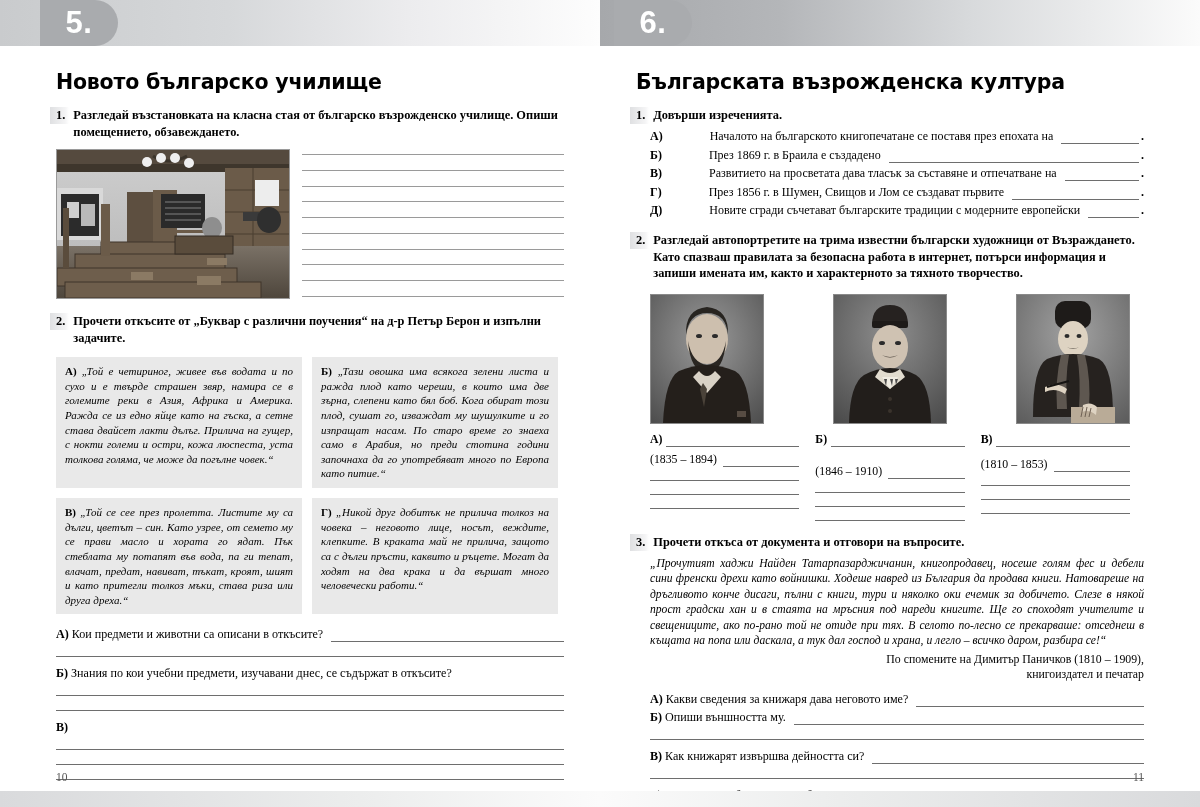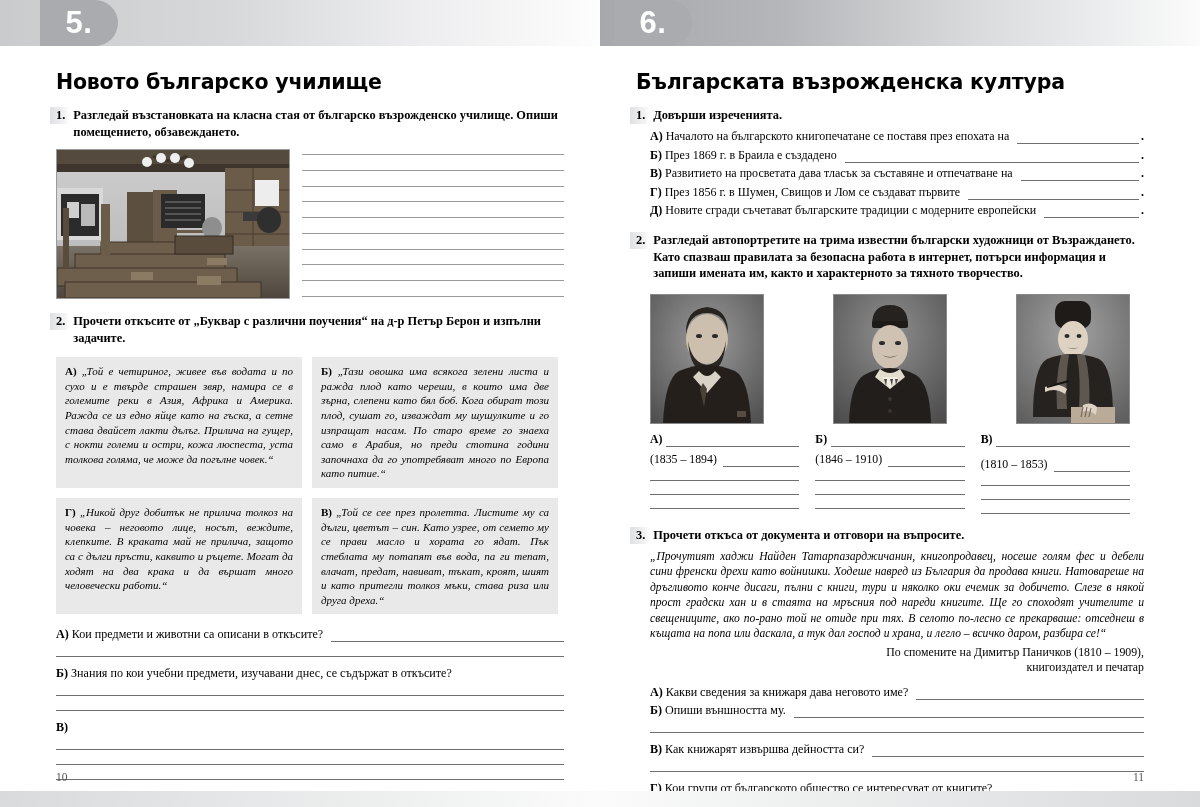--- a/index.html
+++ b/index.html
@@ -83,21 +83,21 @@
   .qline{display:flex;align-items:flex-end;font-size:12.1px;margin-top:9px;}
   .qline .qlabel{font-weight:bold;margin-right:3px;white-space:nowrap;}
   .qline .qtext{white-space:nowrap;}
   .qline .fill{flex:1;border-bottom:1px solid #6e6e6e;margin-left:8px;height:11px;}
 
   .blank-rule{border-bottom:1px solid #6e6e6e;margin-top:14px;}
 
   
   .sent{display:flex;align-items:flex-end;font-size:12px;margin-top:3.5px;padding-left:14px;}
   .sent .slabel{font-weight:bold;margin-right:3px;}
-  .sent .stext{white-space:nowrap;}
+  .sent .stext{white-space:nowrap;margin-left:44px;}
   .sent .sfill{flex:1;border-bottom:1px solid #6e6e6e;margin:0 2px 0 8px;height:11px;}
   .sent .sdot{font-weight:bold;}
 
   
   .portraits{display:flex;justify-content:space-between;margin-top:12px;padding:0 14px;}
   .portrait{width:112px;height:128px;border:1px solid #8a8a8a;overflow:hidden;position:relative;background:#8a8a8a;}
   .pcols{display:flex;justify-content:space-between;margin-top:8px;padding:0 14px;gap:16px;}
   .pcol{flex:1;font-size:11.8px;}
   .pcol .prow{display:flex;align-items:flex-end;}
   .pcol .plab{font-weight:bold;margin-right:4px;}
@@ -223,26 +223,26 @@
     <div class="excerpt-grid">
       <div class="excerpt">
         <b>А)</b>
         <span>„Той е четириног, живее във водата и по сухо и е твърде страшен звяр, намира се в големите реки в Азия, Африка и Америка. Ражда се из едно яйце като на гъска, а сетне става двайсет лакти дълъг. Прилича на гущер, с нокти големи и остри, кожа люспеста, уста толкова голяма, че може да погълне човек.“</span>
       </div>
       <div class="excerpt">
         <b>Б)</b>
         <span>„Тази овошка има всякога зелени листа и ражда плод като череши, в които има две зърна, слепени като бял боб. Кога обират този плод, сушат го, изваждат му шушулките и го изпращат насам. По старо време го знаеха само в Арабия, но преди стотина години започнаха да го употребяват много по Европа като питие.“</span>
       </div>
       <div class="excerpt">
+        <b>В)</b>
+        <span>„Той се сее през пролетта. Листите му са дълги, цветът – син. Като узрее, от семето му се прави масло и хората го ядат. Пък стеблата му потапят във вода, па ги тепат, влачат, предат, навиват, тъкат, кроят, шият и като притегли толкоз мъки, става риза или друга дреха.“</span>
+      </div>
+      <div class="excerpt">
         <b>Г)</b>
         <span>„Никой друг добитък не прилича толкоз на човека – неговото лице, носът, веждите, клепките. В краката май не прилича, защото са с дълги пръсти, каквито и ръцете. Могат да ходят на два крака и да вършат много человечески работи.“</span>
-      </div>
-      <div class="excerpt">
-        <b>В)</b>
-        <span>„Той се сее през пролетта. Листите му са дълги, цветът – син. Като узрее, от семето му се прави масло и хората го ядат. Пък стеблата му потапят във вода, па ги тепат, влачат, предат, навиват, тъкат, кроят, шият и като притегли толкоз мъки, става риза или друга дреха.“</span>
       </div>
     </div>
 
     <div class="qline" style="margin-top:13px;">
       <span class="qlabel">А)</span>
       <span class="qtext">Кои предмети и животни са описани в откъсите?</span>
       <span class="fill"></span>
     </div>
     <div class="blank-rule"></div>
 
@@ -406,21 +406,21 @@
         </div>
         <div class="prule"></div>
         <div class="prule"></div>
         <div class="prule"></div>
       </div>
       <div class="pcol">
         <div class="prow">
           <span class="plab">Б)</span>
           <span class="pfill"></span>
         </div>
-        <div class="prow" style="margin-top:5px;">
+        <div class="prow" style="margin-top:17px;">
           <span class="pyears">(1846 – 1910)</span>
           <span class="pfill"></span>
         </div>
         <div class="prule"></div>
         <div class="prule"></div>
         <div class="prule"></div>
       </div>
       <div class="pcol">
         <div class="prow">
           <span class="plab">В)</span>

